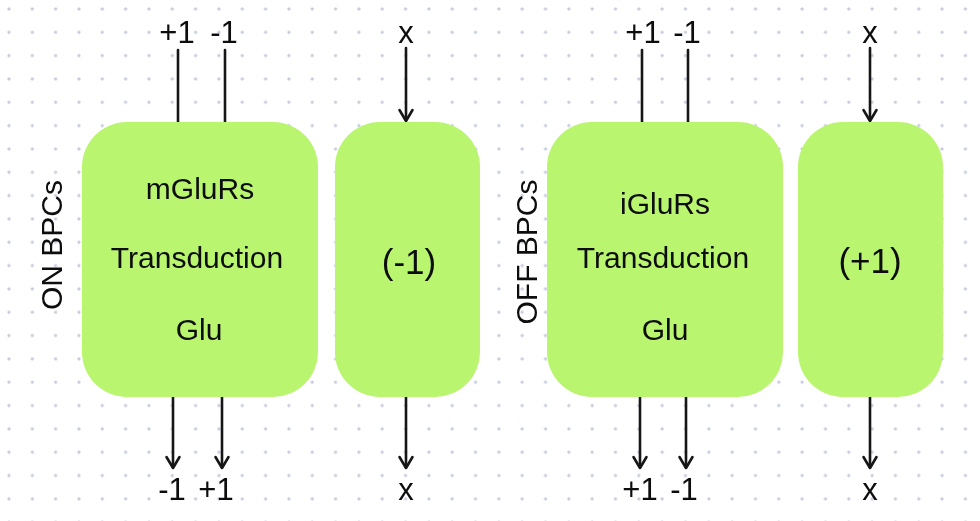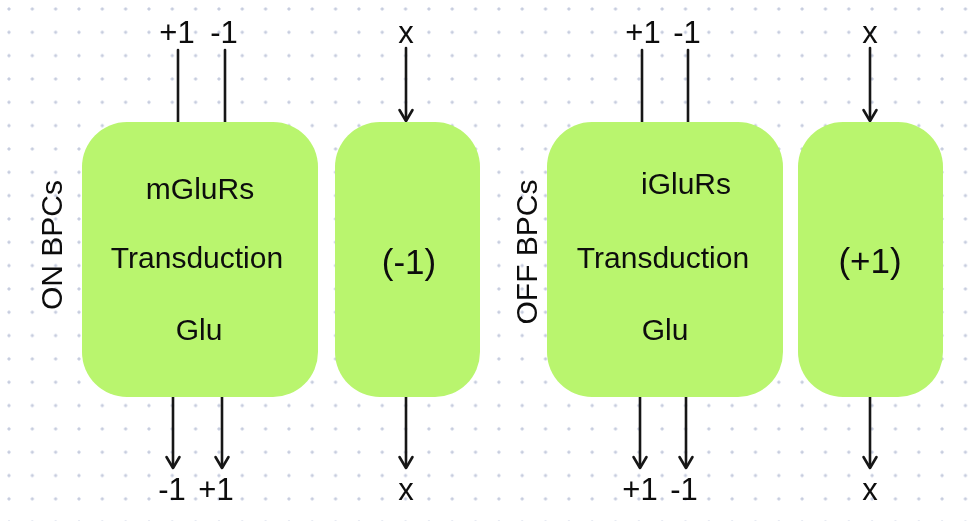--- a/index.html
+++ b/index.html
@@ -136,21 +136,21 @@
   <span class="lbl io" style="left:224px;top:32px;">-1</span>
   <span class="lbl io" style="left:406px;top:32px;">x</span>
   <span class="lbl io" style="left:643px;top:32px;">+1</span>
   <span class="lbl io" style="left:687px;top:32px;">-1</span>
   <span class="lbl io" style="left:870px;top:32px;">x</span>
 
   <span class="lbl stage" style="left:200px;top:189px;">mGluRs</span>
   <span class="lbl stage" style="left:197px;top:258px;">Transduction</span>
   <span class="lbl stage" style="left:199px;top:330px;">Glu</span>
 
-  <span class="lbl stage" style="left:665px;top:184px;margin-left:21px;">iGluRs</span>
+  <span class="lbl stage" style="left:665px;top:204px;">iGluRs</span>
   <span class="lbl stage" style="left:663px;top:258px;">Transduction</span>
   <span class="lbl stage" style="left:665px;top:330px;">Glu</span>
 
   <span class="lbl gainlbl" style="left:409px;top:261px;">(-1)</span>
   <span class="lbl gainlbl" style="left:870px;top:260px;">(+1)</span>
 
   <span class="lbl io" style="left:172px;top:489px;">-1</span>
   <span class="lbl io" style="left:216px;top:489px;">+1</span>
   <span class="lbl io" style="left:406px;top:489px;">x</span>
   <span class="lbl io" style="left:640px;top:489px;">+1</span>

